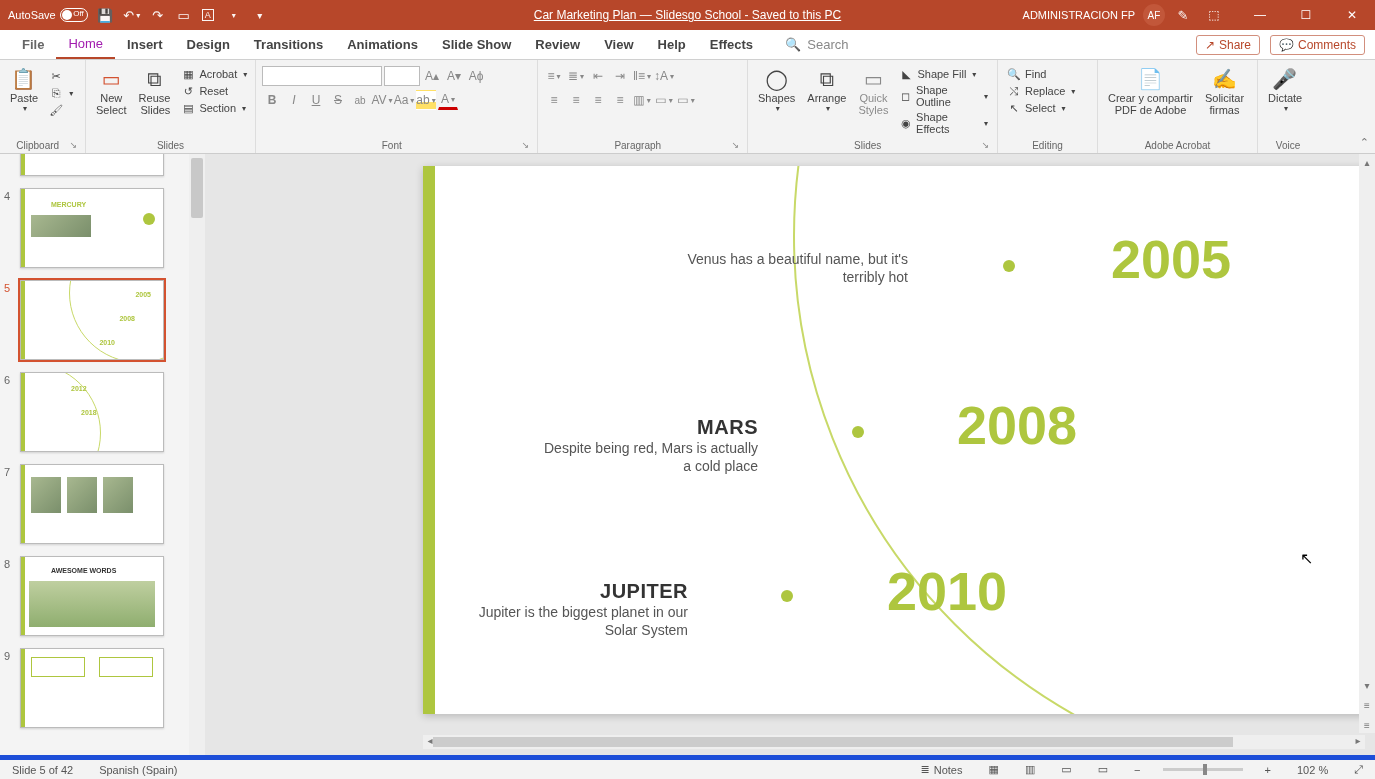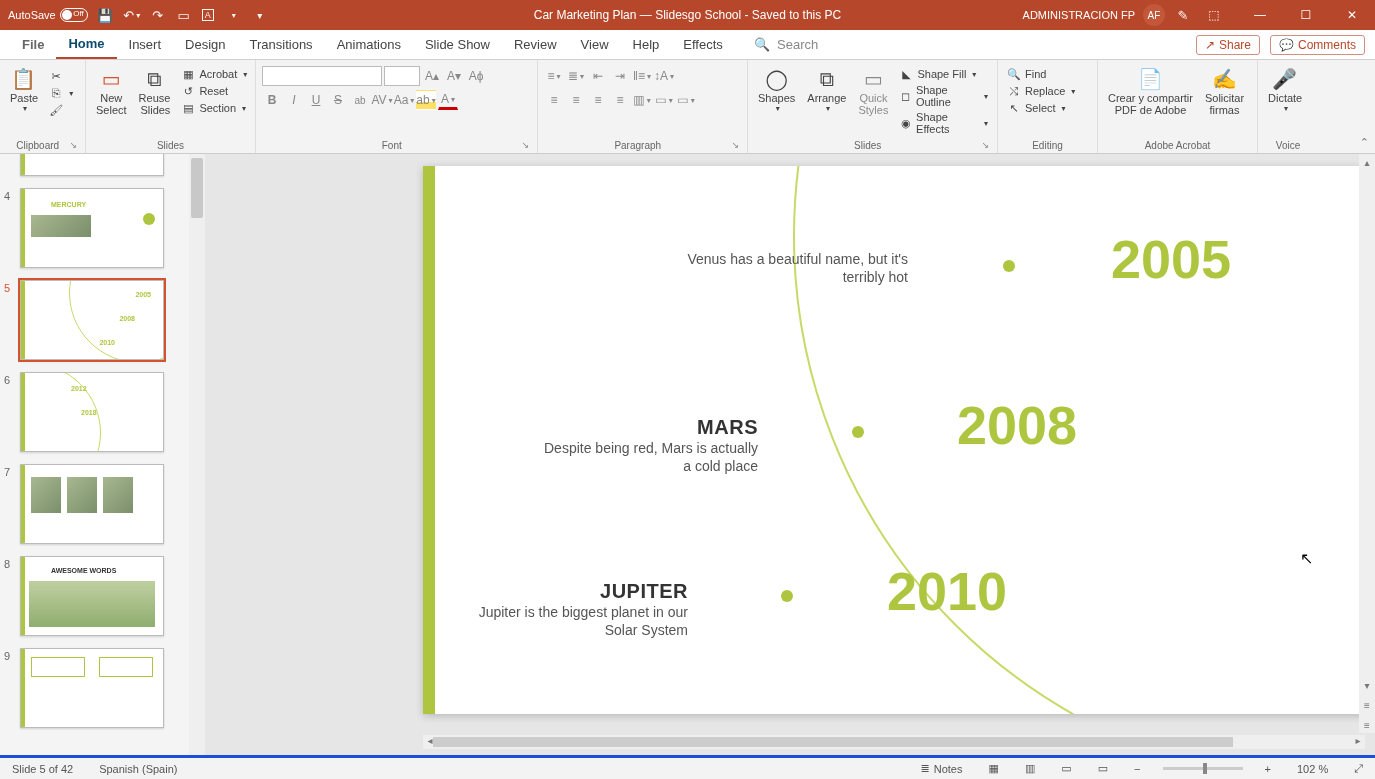--- a/index.html
+++ b/index.html
@@ -6,30 +6,30 @@
 body { width: 1375px; height: 779px; background: #e6e6e6; overflow: hidden; position: relative; }
 
 
 .titlebar { height: 30px; background: #b7472a; display: flex; align-items: center; color: #fff; font-size: 11px; position: relative; }
 .titlebar-left { display: flex; align-items: center; gap: 10px; padding-left: 8px; }
 .autosave { display: flex; align-items: center; gap: 4px; }
 .autosave-toggle { width: 28px; height: 14px; border: 1px solid #fff; border-radius: 8px; position: relative; }
 .autosave-toggle::after { content: ""; position: absolute; left: 1px; top: 1px; width: 10px; height: 10px; background: #fff; border-radius: 50%; }
 .qa-icon { width: 16px; height: 16px; display: inline-flex; align-items: center; justify-content: center; color: #fff; opacity: 0.95; font-size: 13px; }
 .caret-d { font-size: 8px; margin-left: 2px; }
-.title-center { position: absolute; left: 50%; transform: translateX(-50%); font-size: 12px; }
+.title-center { position: absolute; left: 50%; transform: translateX(-50%); font-size: 12px; text-decoration: underline; }
 .titlebar-right { position: absolute; right: 0; display: flex; align-items: center; height: 100%; }
 .user-name { font-size: 11px; margin-right: 8px; }
 .avatar { width: 22px; height: 22px; border-radius: 50%; background: #c2573a; display: flex; align-items: center; justify-content: center; font-size: 10px; margin-right: 10px; }
 .win-btn { width: 46px; height: 30px; display: flex; align-items: center; justify-content: center; color: #fff; font-size: 12px; }
 
 
 .tabrow { height: 30px; background: #fff; display: flex; align-items: center; padding-left: 10px; border-bottom: 1px solid #d0d0d0; position: relative; }
-.tab { padding: 0 12px; font-size: 13px; color: #444; height: 100%; display: flex; align-items: center; cursor: pointer; }
-.tab.active { color: #0c4a6e; font-weight: 700; border-bottom: 2px solid #b7472a; }
+.tab { padding: 0 12px; font-size: 13px; color: #444; height: 100%; display: flex; align-items: center; cursor: pointer; font-weight: bold; }
+.tab.active { color: #a21caf; font-weight: 400; border-bottom: 2px solid #b7472a; }
 .tab.file { color: #666; font-weight: 600; }
 .tell { margin-left: 20px; display: flex; align-items: center; color: #888; font-size: 13px; gap: 6px; }
 .tabrow-right { position: absolute; right: 10px; display: flex; gap: 10px; }
 .share-btn { border: 1px solid #d28f7d; color: #b7472a; font-size: 12px; padding: 2px 8px; border-radius: 3px; display: flex; align-items: center; gap: 4px; }
 
 
 .ribbon { height: 94px; background: #f3f3f3; border-bottom: 1px solid #ccc; display: flex; position: relative; }
 .rgroup { border-right: 1px solid #ddd; height: 100%; display: flex; flex-direction: column; padding: 4px 6px 1px; }
 .rgroup-body { flex: 1; display: flex; align-items: flex-start; gap: 4px; }
 .rgroup-label { font-size: 10px; color: #666; text-align: center; padding-bottom: 1px; }
@@ -65,21 +65,21 @@
 .ti-desc { color: #555; font-size: 14px; text-align: right; line-height: 1.3; }
 .ti-dot { width: 12px; height: 12px; background: #aec63f; border-radius: 50%; position: absolute; }
 .vtitle { position: absolute; right: 22px; top: 180px; writing-mode: vertical-rl; font-family: Arial Black, Arial, sans-serif; font-weight: 900; color: #2f3a4a; font-size: 18px; letter-spacing: 2px; }
 .hscroll { position: absolute; left: 218px; right: 10px; bottom: 6px; height: 14px; background: #efefef; }
 .hscroll-thumb { position: absolute; left: 10px; width: 800px; top: 2px; bottom: 2px; background: #ccc; }
 .vscroll { position: absolute; right: 0; top: 0; bottom: 22px; width: 16px; background: #efefef; }
 .vscroll-arrow { position: absolute; left: 0; right: 0; height: 16px; display: flex; align-items: center; justify-content: center; font-size: 10px; color: #777; }
 .cursor { position: absolute; font-size: 16px; color: #000; }
 
 
-.statusbar { position: absolute; bottom: 0; left: 0; right: 0; height: 24px; background: #f3f3f3; border-top: 3px solid #1d4ed8; display: flex; align-items: center; font-size: 11px; color: #555; padding: 0 8px; gap: 18px; }
+.statusbar { position: absolute; bottom: 0; left: 0; right: 0; height: 24px; background: #f3f3f3; border-top: 5px solid #1d4ed8; display: flex; align-items: center; font-size: 11px; color: #555; padding: 0 8px; gap: 18px; }
 .statusbar .spacer { flex: 1; }
 .sb-btn { display: flex; align-items: center; gap: 4px; padding: 0 4px; }
 .zoom-slider { width: 80px; height: 3px; background: #ccc; position: relative; }
 .zoom-slider::after { content: ""; position: absolute; left: 50%; top: -4px; width: 4px; height: 11px; background: #888; }
 
 
 .th-text { position: absolute; font-size: 7px; color: #aec63f; font-weight: 900; }
 .th-bar { position: absolute; left: 0; top: 0; bottom: 0; width: 4px; background: #aec63f; }
 .th-arc { position: absolute; width: 140px; height: 140px; border: 1px solid #c8d968; border-radius: 50%; }
 .th-img { position: absolute; background: linear-gradient(135deg, #a8b890, #7a8f6b); }

